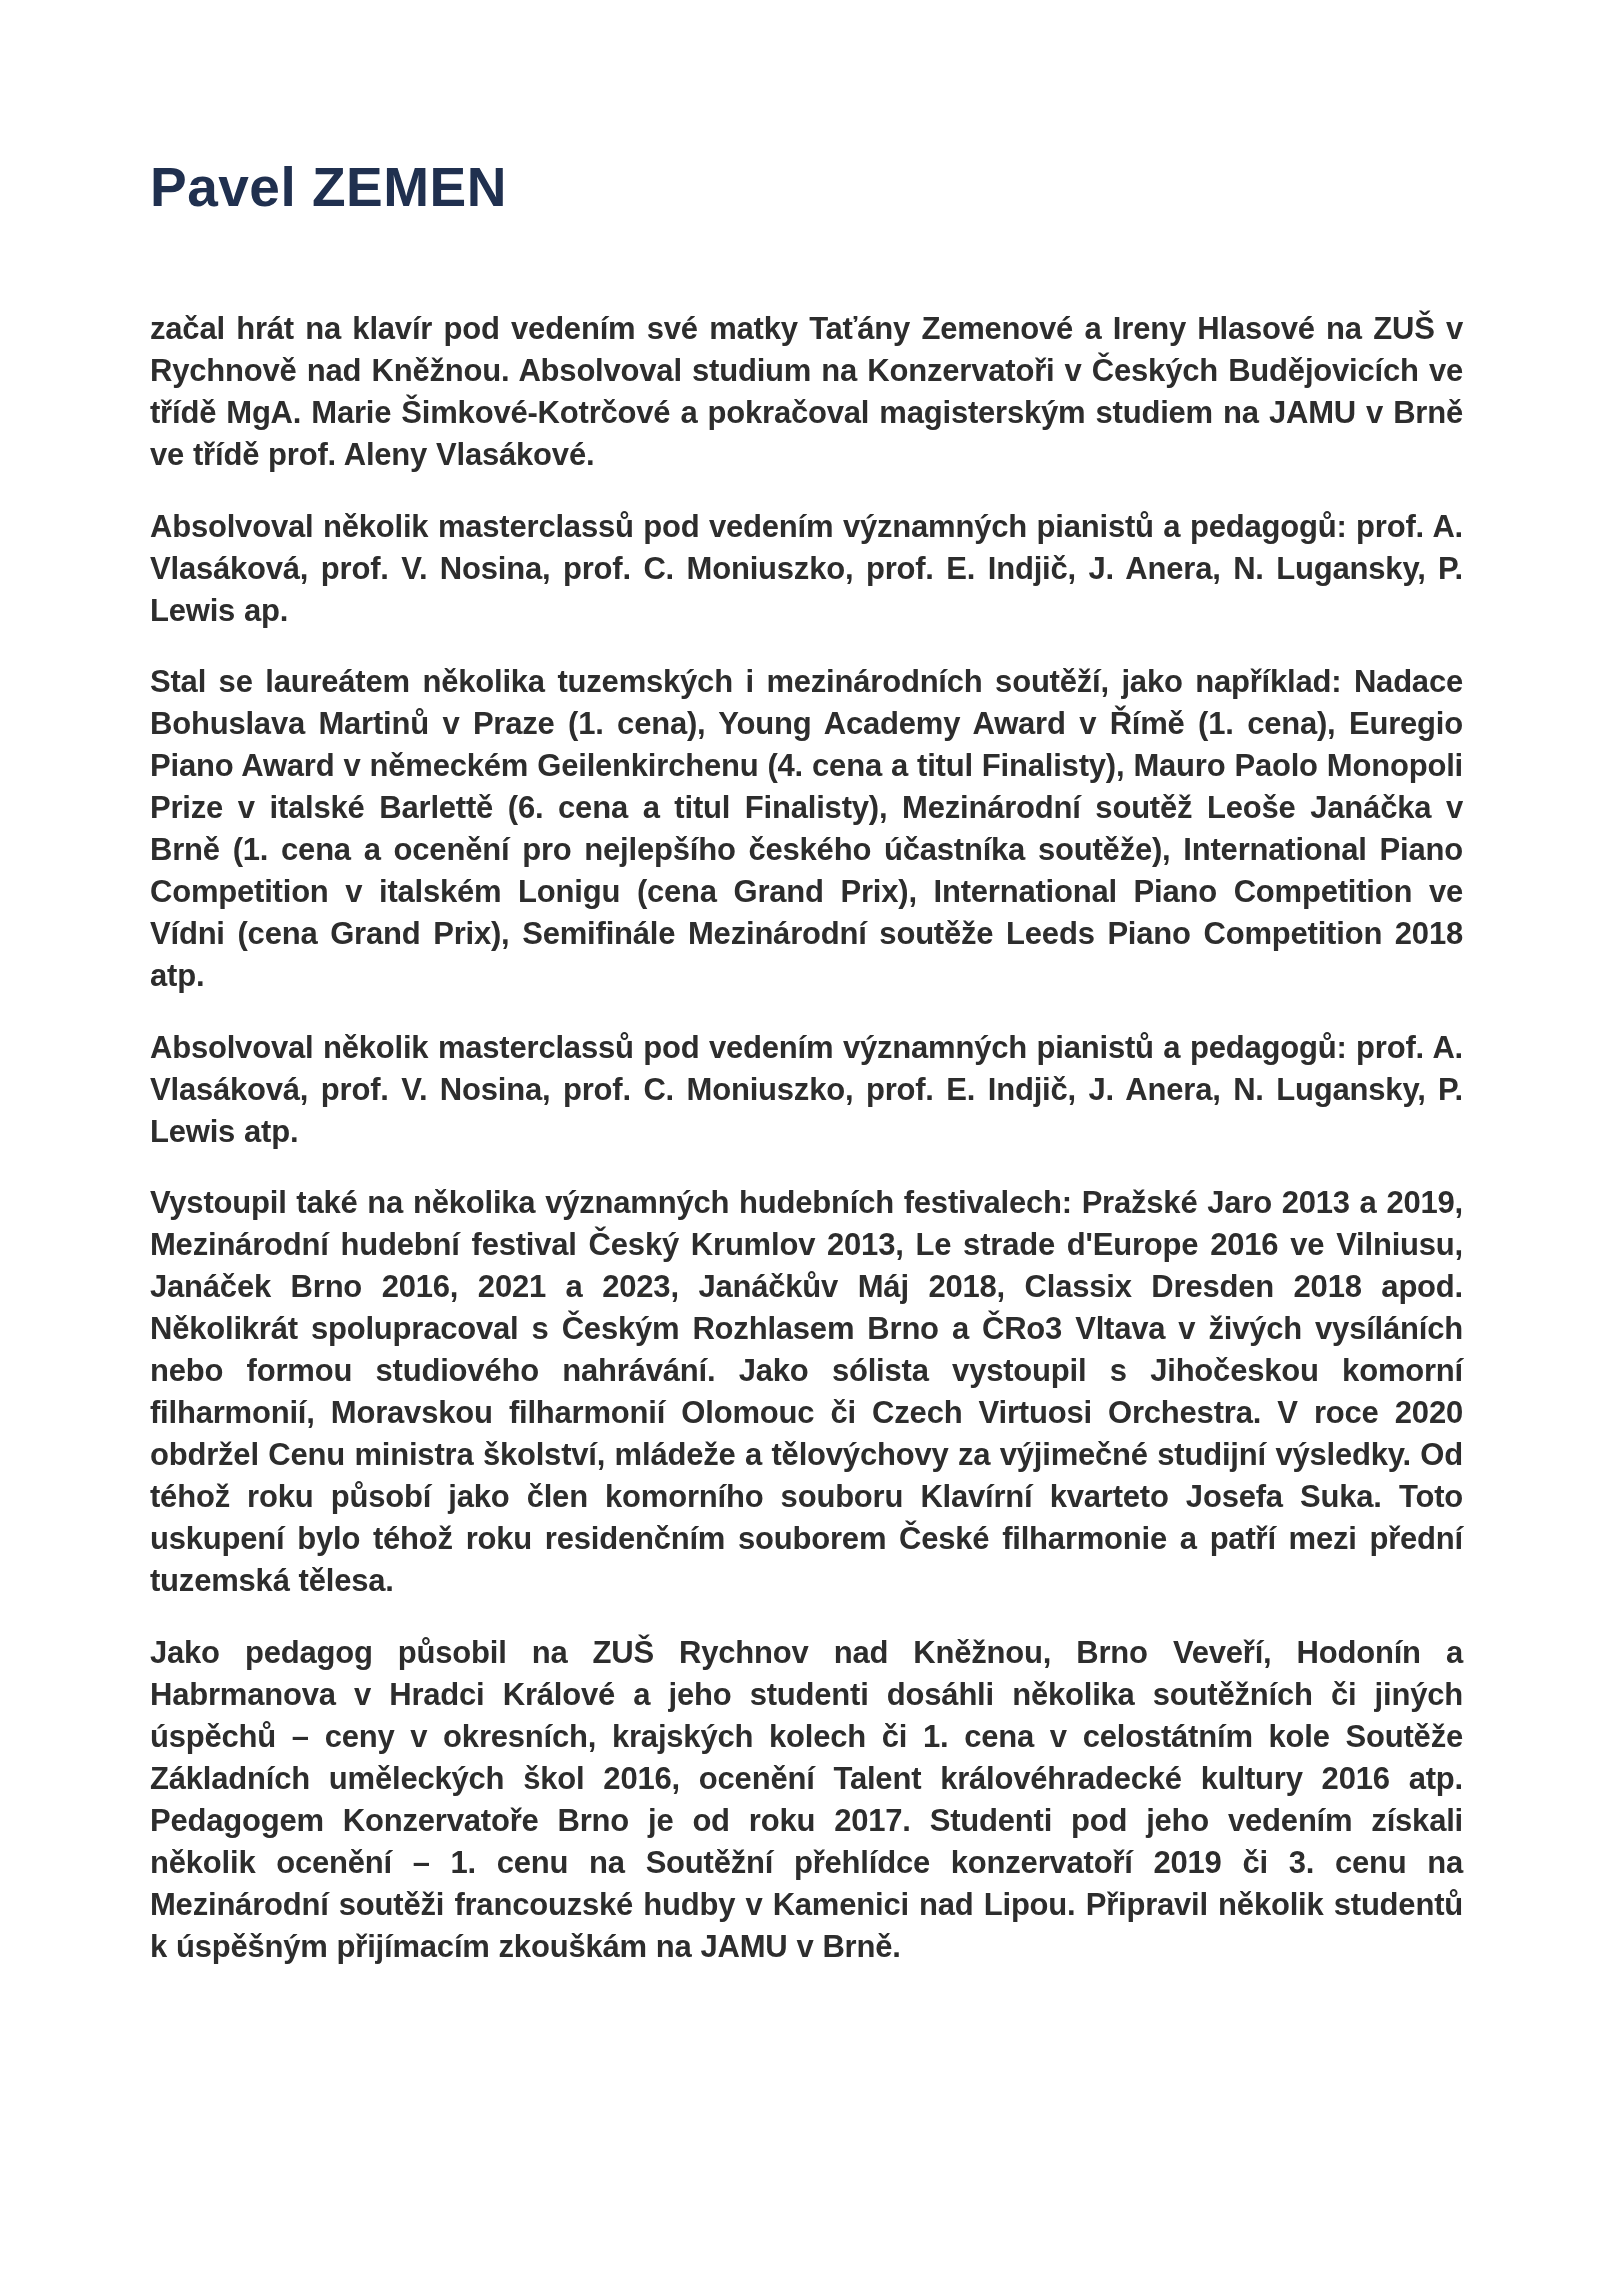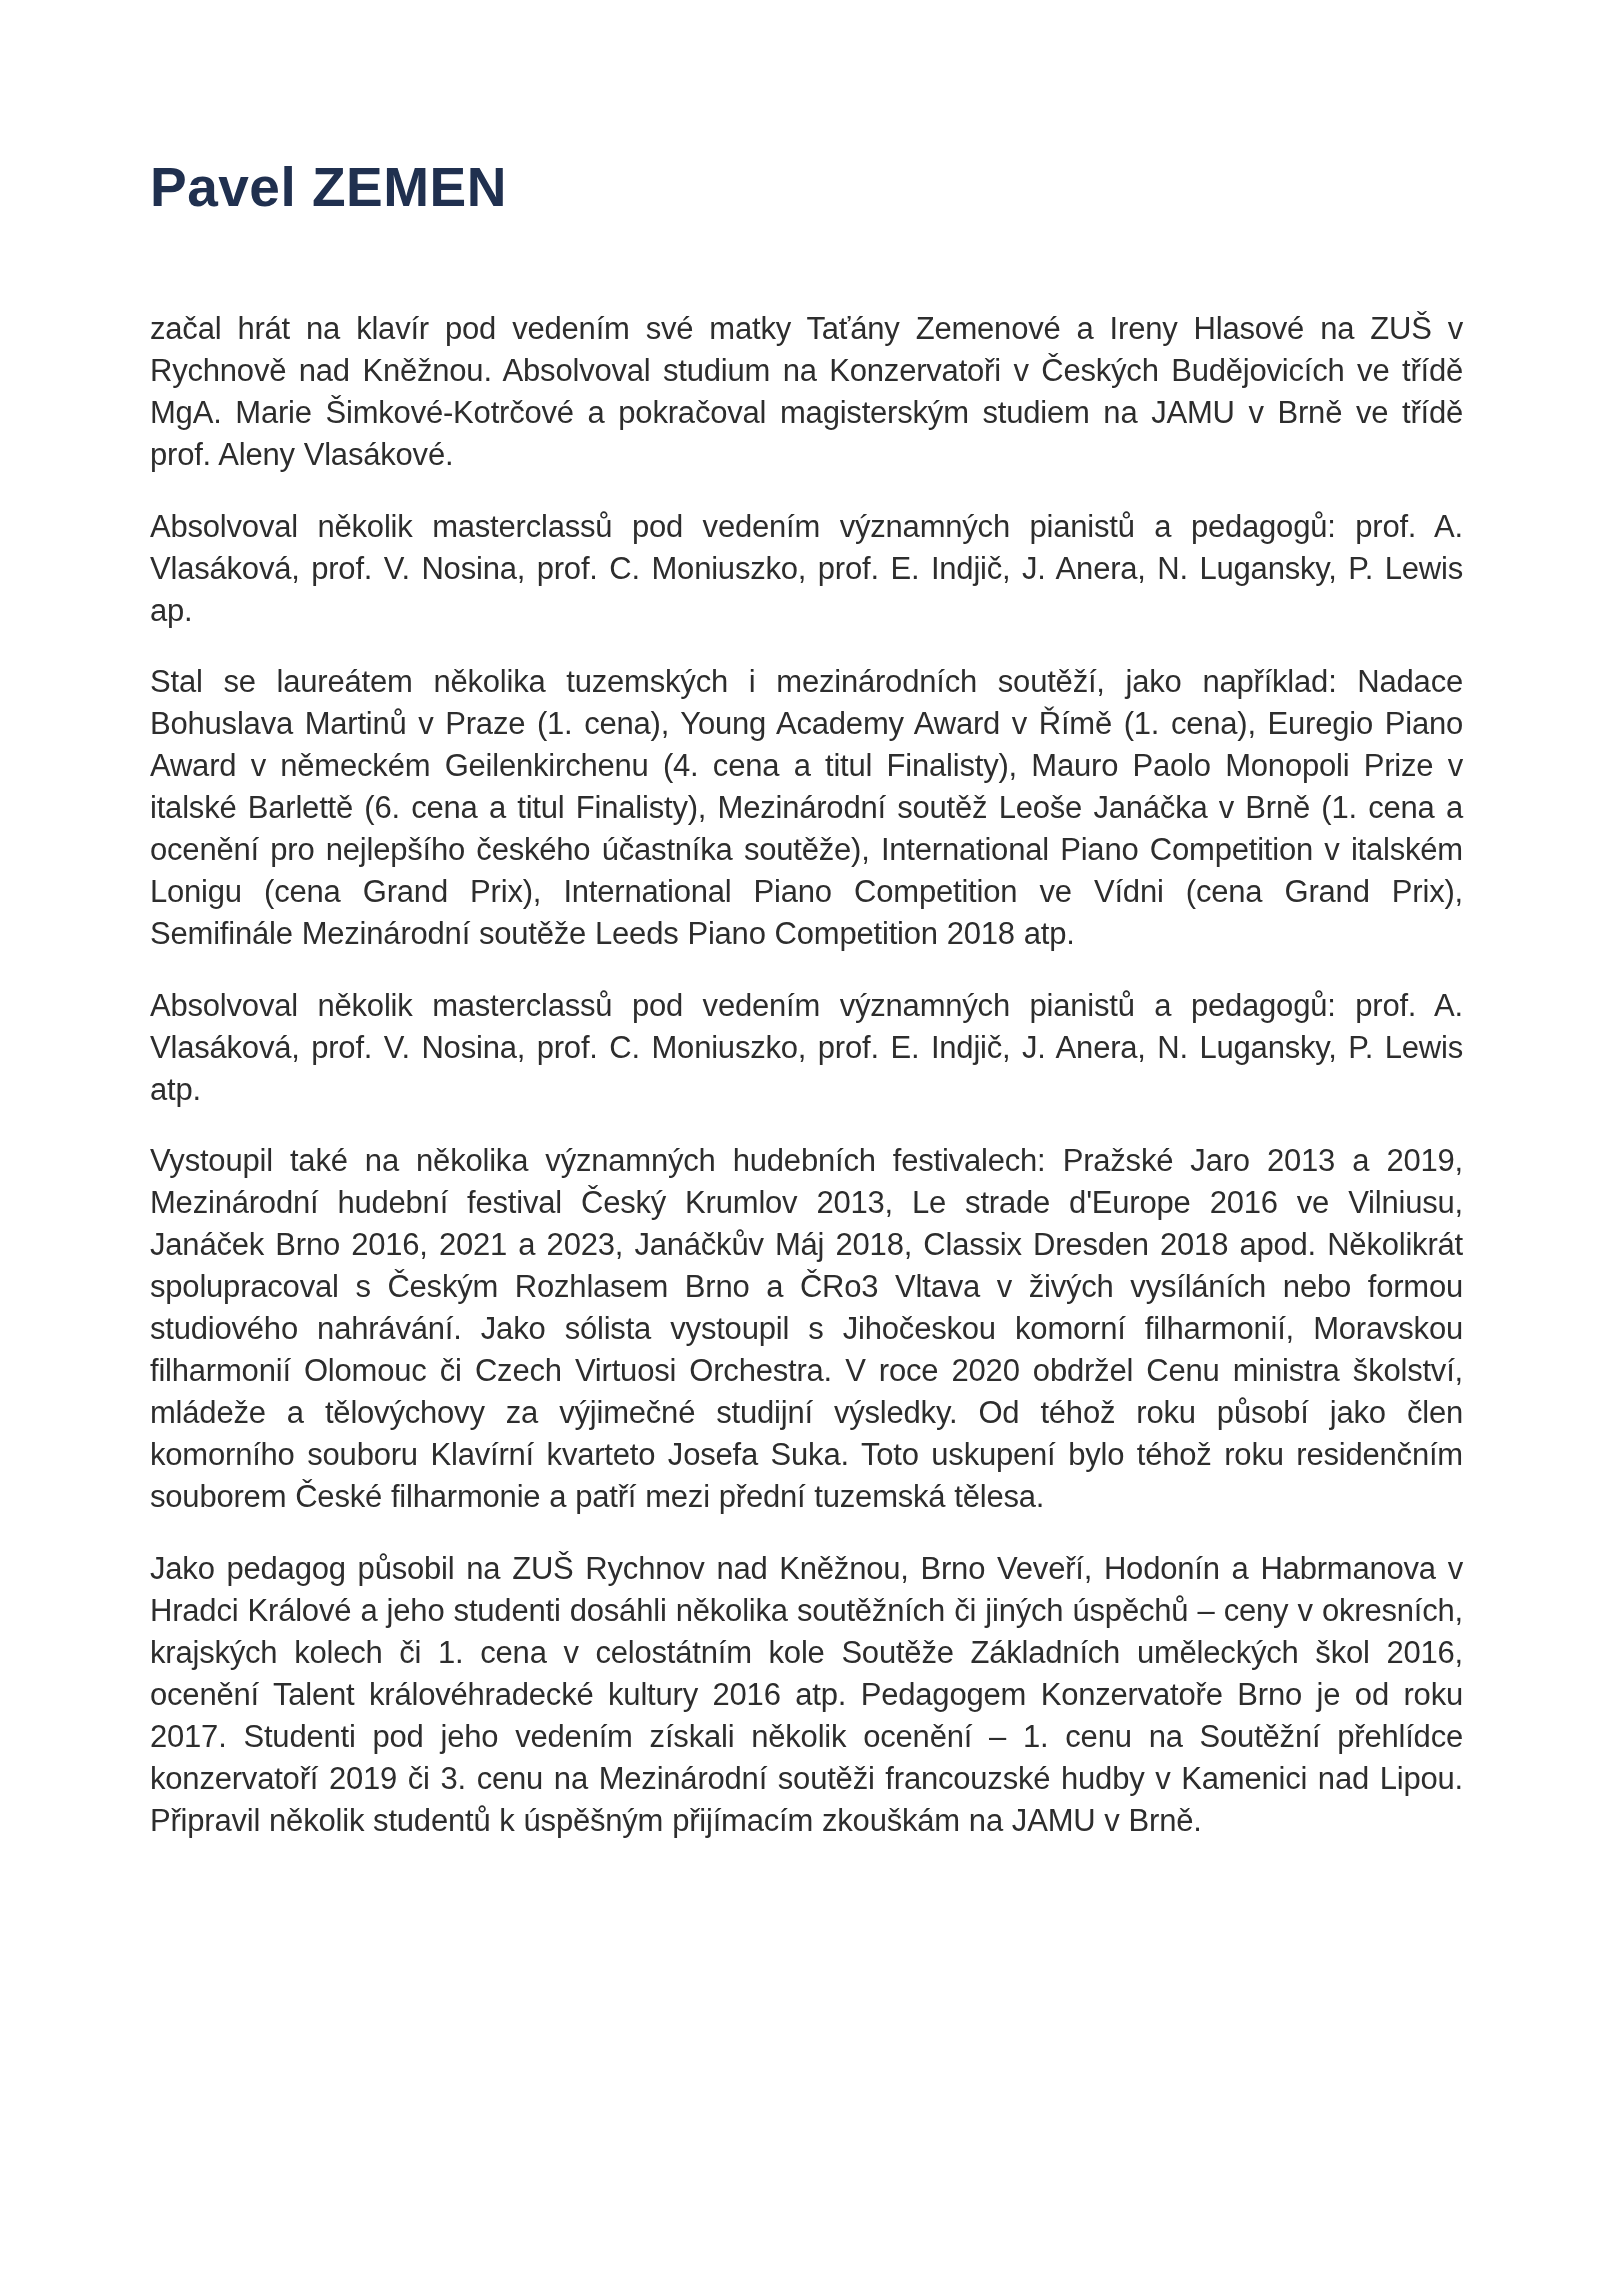--- a/index.html
+++ b/index.html
@@ -28,21 +28,21 @@
     line-height: 68px;
     font-weight: 700;
     letter-spacing: 0.5px;
     color: #20304f;
     font-family: "Liberation Sans", sans-serif;
   }
   .doc-body p {
     margin: 0 0 29.5px 0;
     font-size: 31px;
     line-height: 42px;
-    font-weight: 400;
+    font-weight: 700;
     color: #2d2d2d;
     text-align: justify;
     text-justify: inter-word;
     letter-spacing: -0.2px;
     word-spacing: 0.5px;
   }
   .doc-body p:last-child {
     margin-bottom: 0;
   }
 </style>

